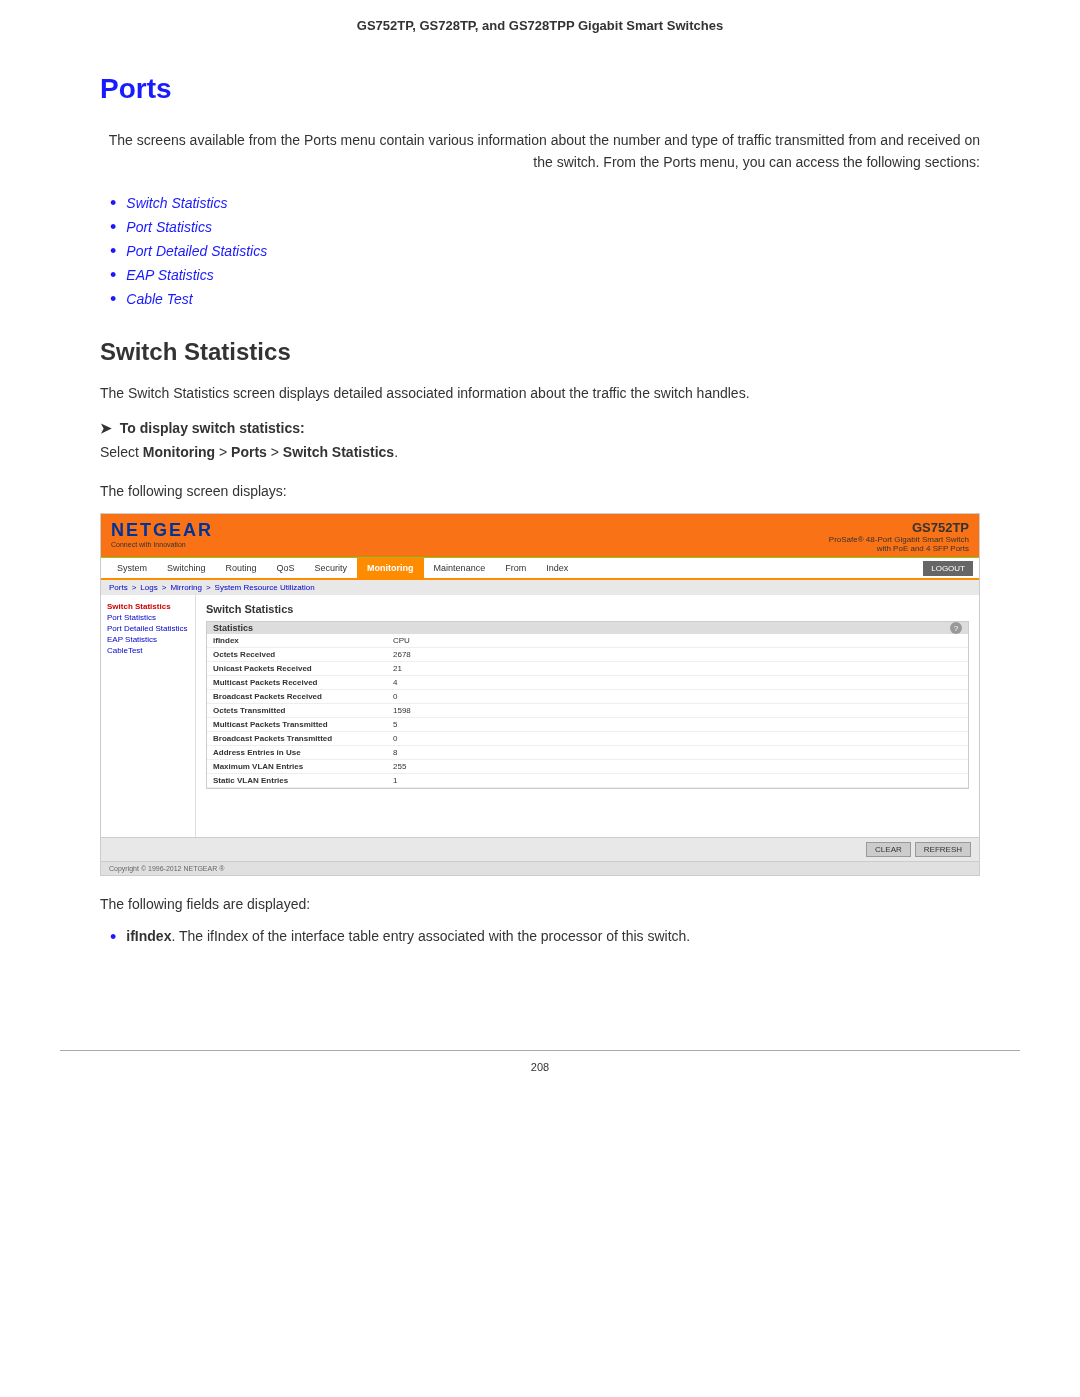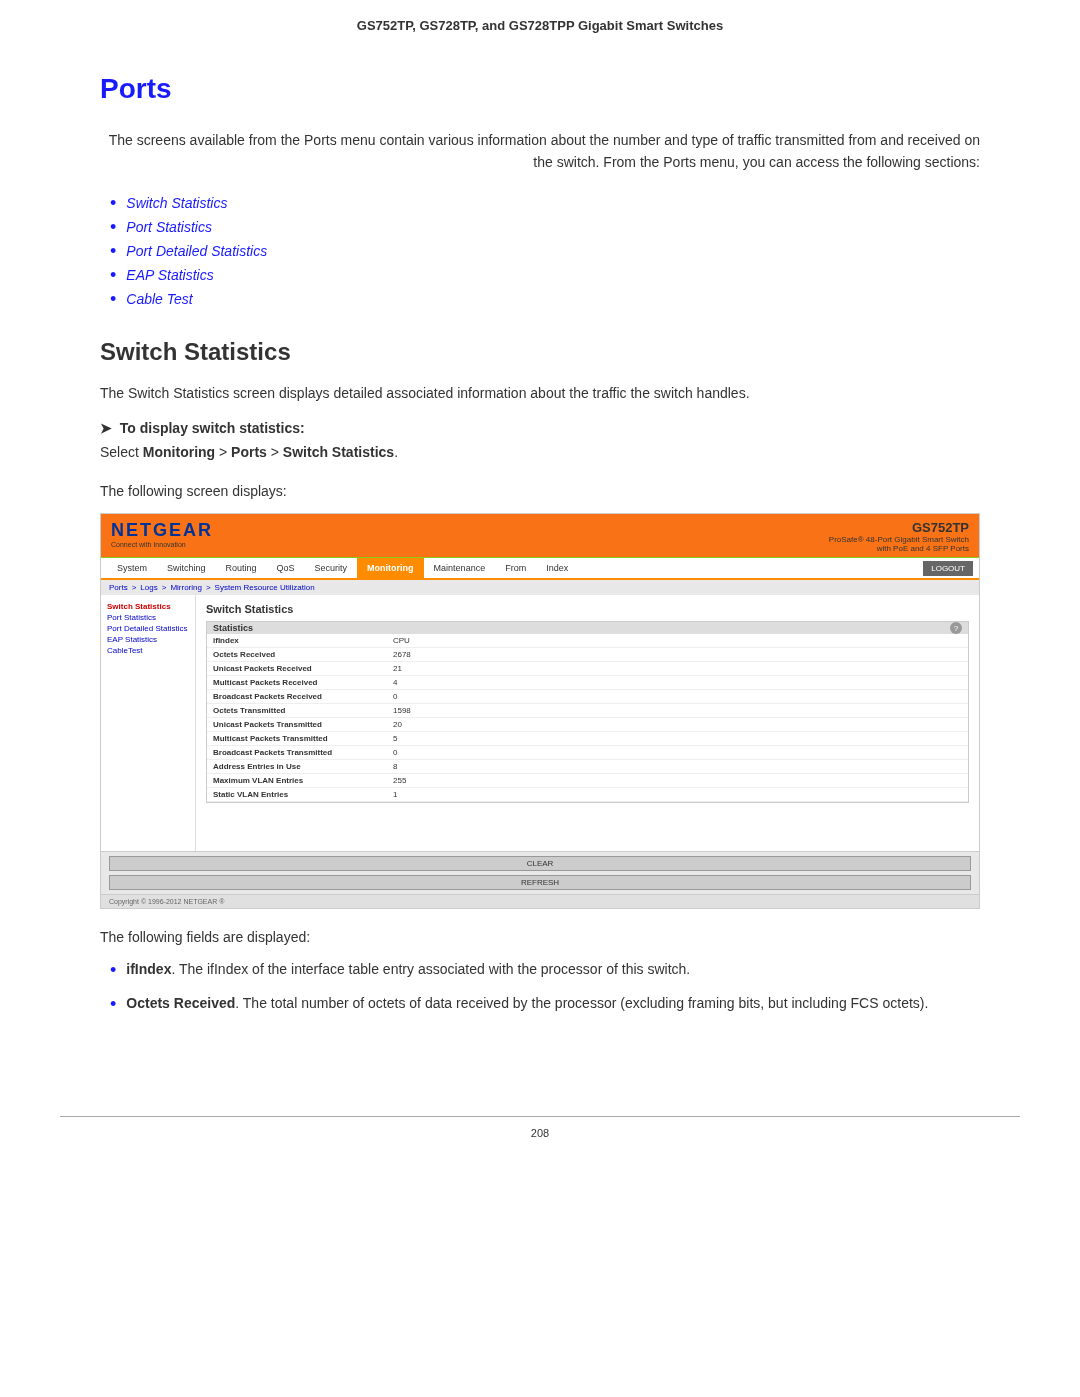--- a/index.html
+++ b/index.html
@@ -265,21 +265,20 @@
       font-size: 8px;
       color: #333;
     }
     .ng-footer {
       background: #e8e8e8;
       padding: 4px 8px;
       display: flex;
       justify-content: flex-end;
       gap: 4px;
       border-top: 1px solid #ccc;
-      flex-direction: column;
     }
     .ng-btn {
       background: #ccc;
       border: 1px solid #999;
       padding: 2px 8px;
       font-size: 8px;
       color: #333;
       cursor: pointer;
     }
     .ng-copyright {
@@ -452,24 +451,20 @@
             </div>
             <div class="ng-data-row">
               <span class="ng-data-label">Broadcast Packets Received</span>
               <span class="ng-data-value">0</span>
             </div>
             <div class="ng-data-row">
               <span class="ng-data-label">Octets Transmitted</span>
               <span class="ng-data-value">1598</span>
             </div>
             <div class="ng-data-row">
-              <span class="ng-data-label">Unicast Packets Transmitted</span>
-              <span class="ng-data-value">20</span>
-            </div>
-            <div class="ng-data-row">
               <span class="ng-data-label">Multicast Packets Transmitted</span>
               <span class="ng-data-value">5</span>
             </div>
             <div class="ng-data-row">
               <span class="ng-data-label">Broadcast Packets Transmitted</span>
               <span class="ng-data-value">0</span>
             </div>
             <div class="ng-data-row">
               <span class="ng-data-label">Address Entries in Use</span>
               <span class="ng-data-value">8</span>
@@ -496,23 +491,20 @@
       <div class="ng-copyright">Copyright © 1996-2012 NETGEAR ®</div>
 
     </div>
 
     <p class="fields-text">The following fields are displayed:</p>
 
     <ul class="field-bullet-list">
       <li>
         <span><strong>ifIndex</strong>. The ifIndex of the interface table entry associated with the processor of this switch.</span>
       </li>
-      <li>
-        <span><strong>Octets Received</strong>. The total number of octets of data received by the processor (excluding framing bits, but including FCS octets).</span>
-      </li>
     </ul>
 
   </div>
 
   <div class="page-footer-line"></div>
   <div class="page-number">208</div>
 
 </div>
 
 </body></html>

